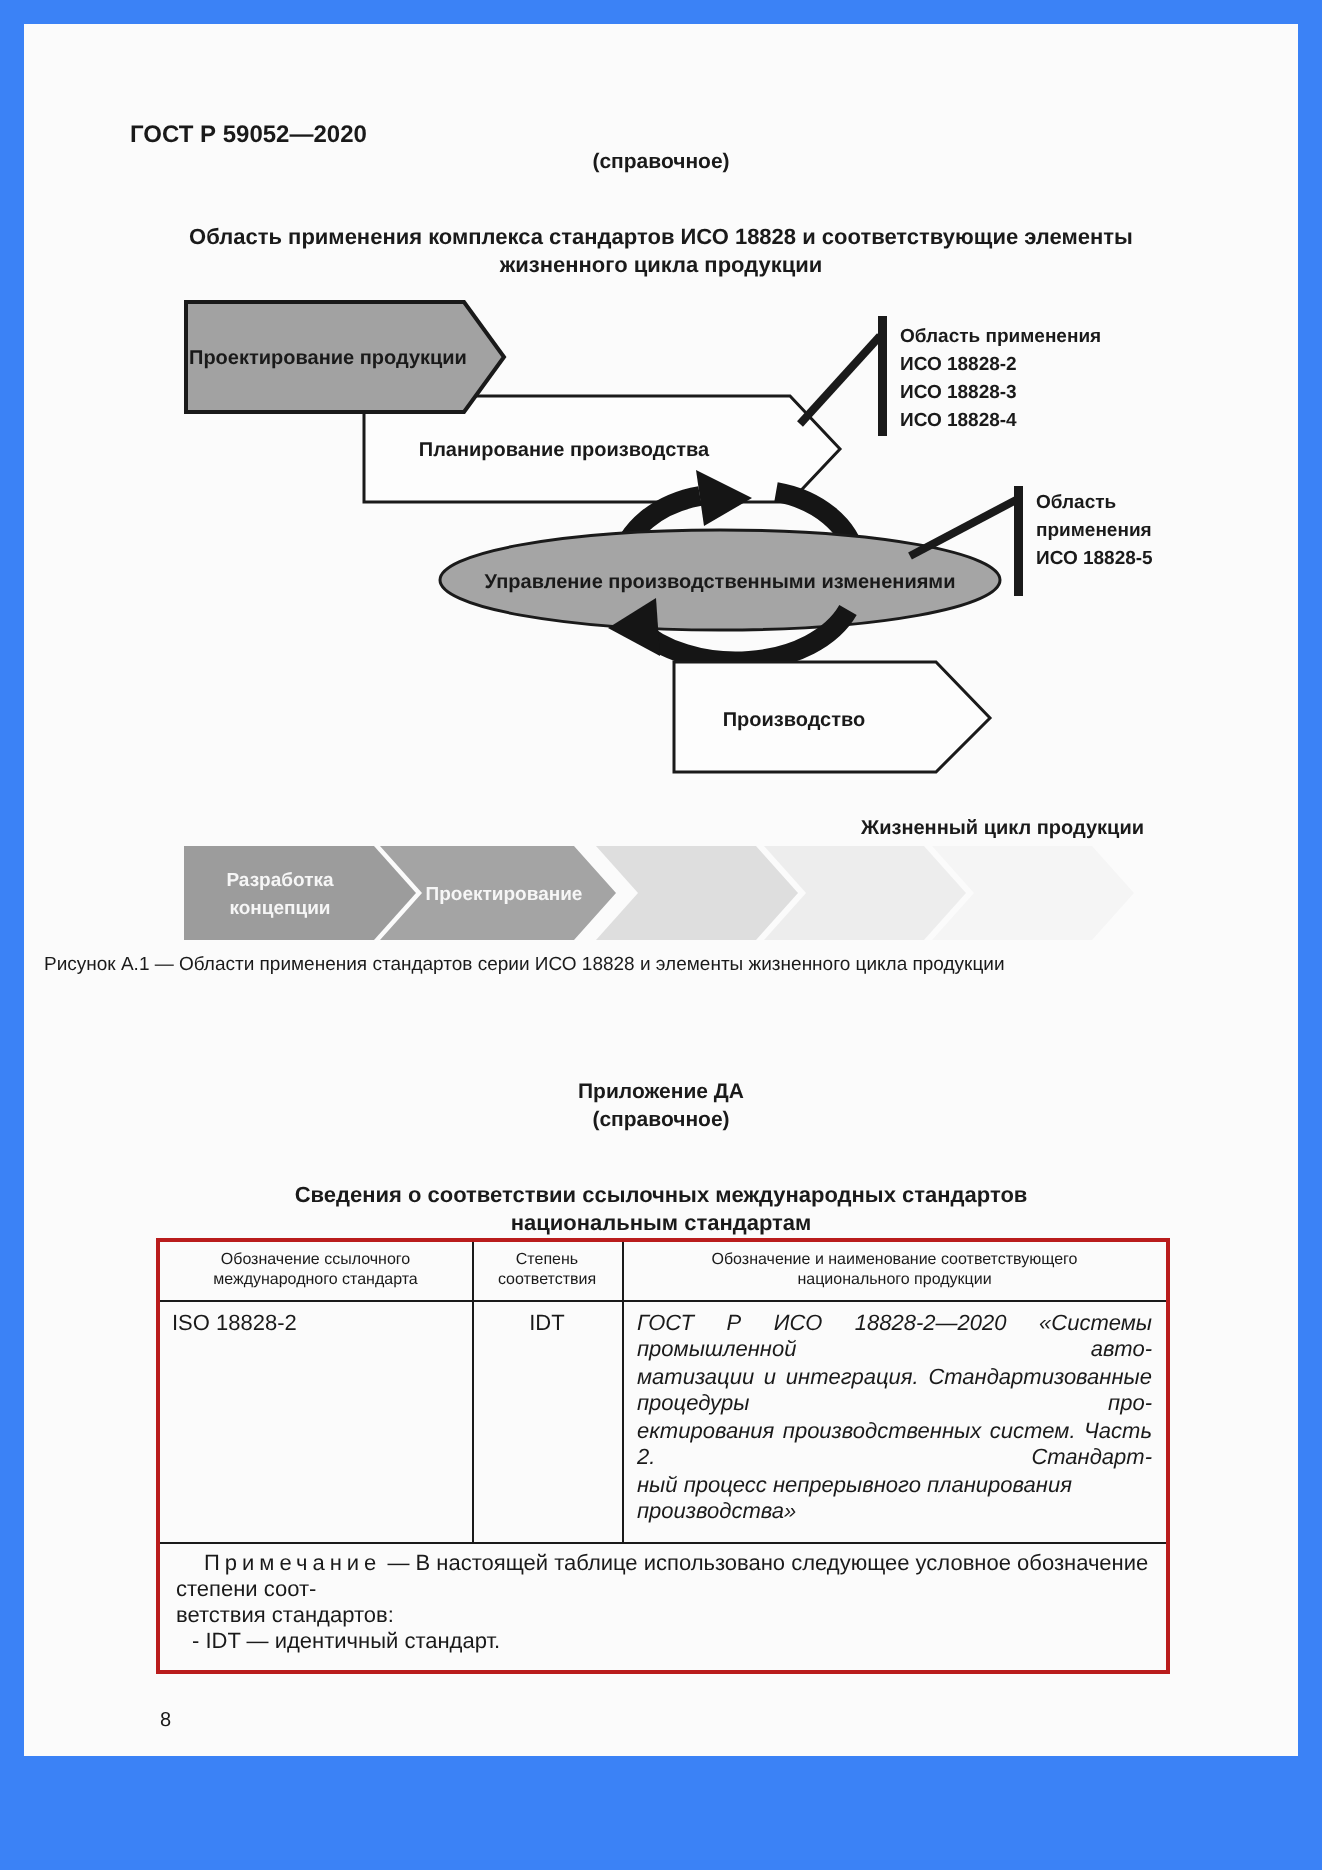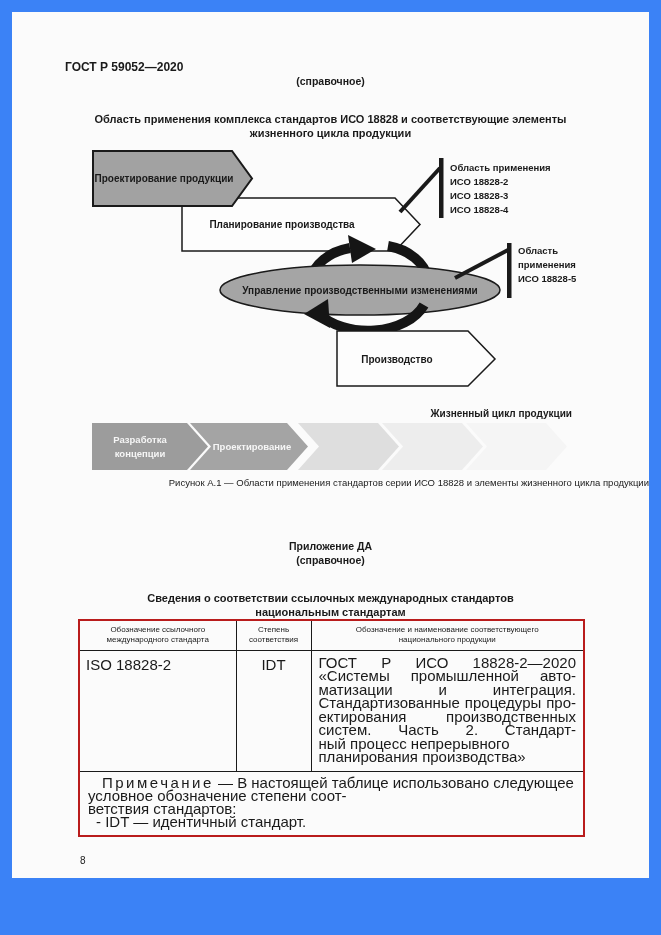--- a/index.html
+++ b/index.html
@@ -10,34 +10,34 @@
 
   .doc-code { padding-top:48px; margin-left:53px; font-size:12px; font-weight:bold; }
 
   .annex-label { margin-top:17px; text-align:center; font-size:10.5px; font-weight:bold; line-height:14px; }
   .annex-type  { text-align:center; font-size:10.5px; font-weight:bold; line-height:14px; }
 
   .main-title { margin-top:24px; text-align:center; font-size:11px; font-weight:bold; line-height:14px; }
 
   .diagram-svg { display:block; margin-top:9px; }
 
-  .fig-caption { margin-top:4px; text-align:right; font-size:9.5px; line-height:12px; }
+  .fig-caption { margin-top:4px; text-align:left; font-size:9.5px; line-height:12px;padding-left:10px; }
 
   .annex-da-label { margin-top:50px; }
 
   .tbl-label { margin:14px 0 5px 66px; font-size:9.5px; letter-spacing:2px; }
 
   .tbl { margin-left:66px; width:505px; border-collapse:collapse; border:2px solid #b91c1c; table-layout:fixed; }
   .tbl th, .tbl td { border:1.5px solid #1a1a1a; vertical-align:top; }
   .tbl th { font-size:8px; font-weight:normal; text-align:center; padding:4px 4px; line-height:10px; height:30px; }
-  .tbl td { font-size:15px; }
+  .tbl td { font-size:11px; }
   .col1 { width:157px; } .col2 { width:75px; } .col3 { width:273px; }
   .cell-std  { padding:5px 6px; }
   .cell-deg  { padding:5px 4px; text-align:center; }
-  .cell-name { padding:5px 7px 7px 7px; line-height:13.5px; }
+  .cell-name { padding:5px 7px 7px 7px; line-height:13.5px;font-style:italic; }
   .j-line { text-align:justify; text-align-last:justify; }
   .j-last { text-align:left; }
   .note-cell { padding:4px 8px 7px 8px; font-size:9.5px; line-height:13px; }
   .note-line1 { text-indent:14px; }
   .note-label { letter-spacing:2.5px; }
   .note-item { margin-left:8px; }
 
   .page-num { position:absolute; left:68px; bottom:12px; font-size:10px; }
 
   .svg-label { font-size:10px; font-weight:bold; fill:#1a1a1a; }

